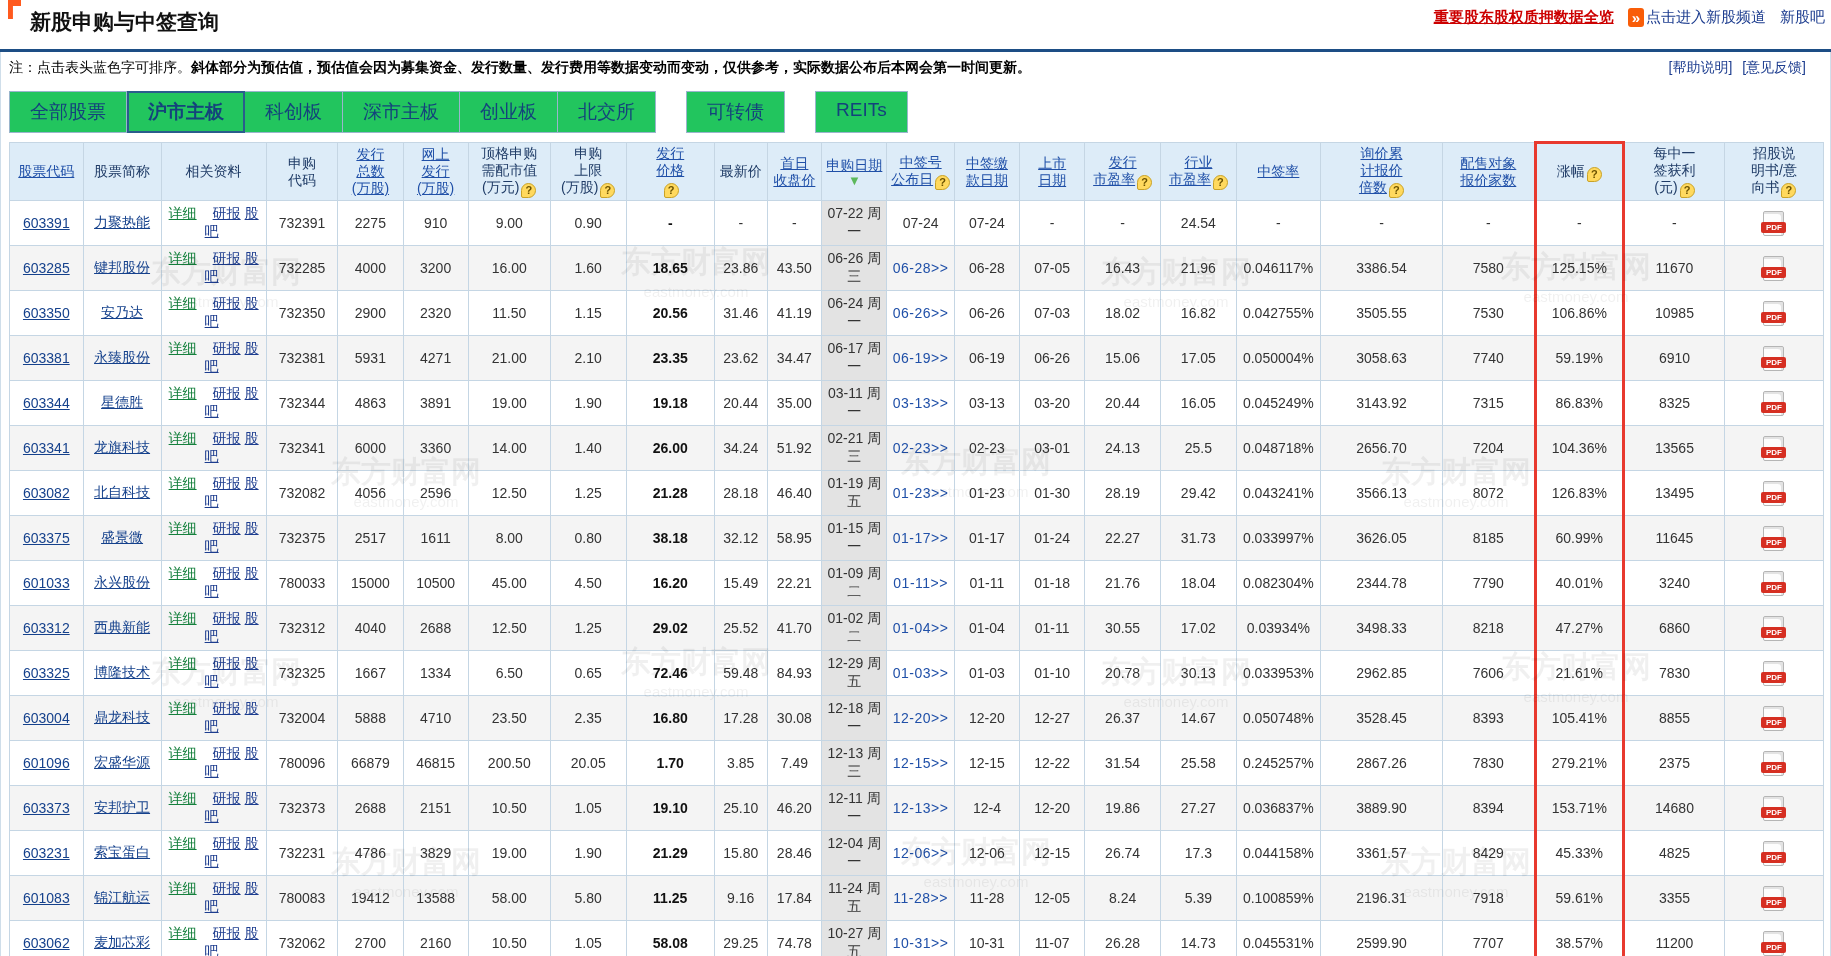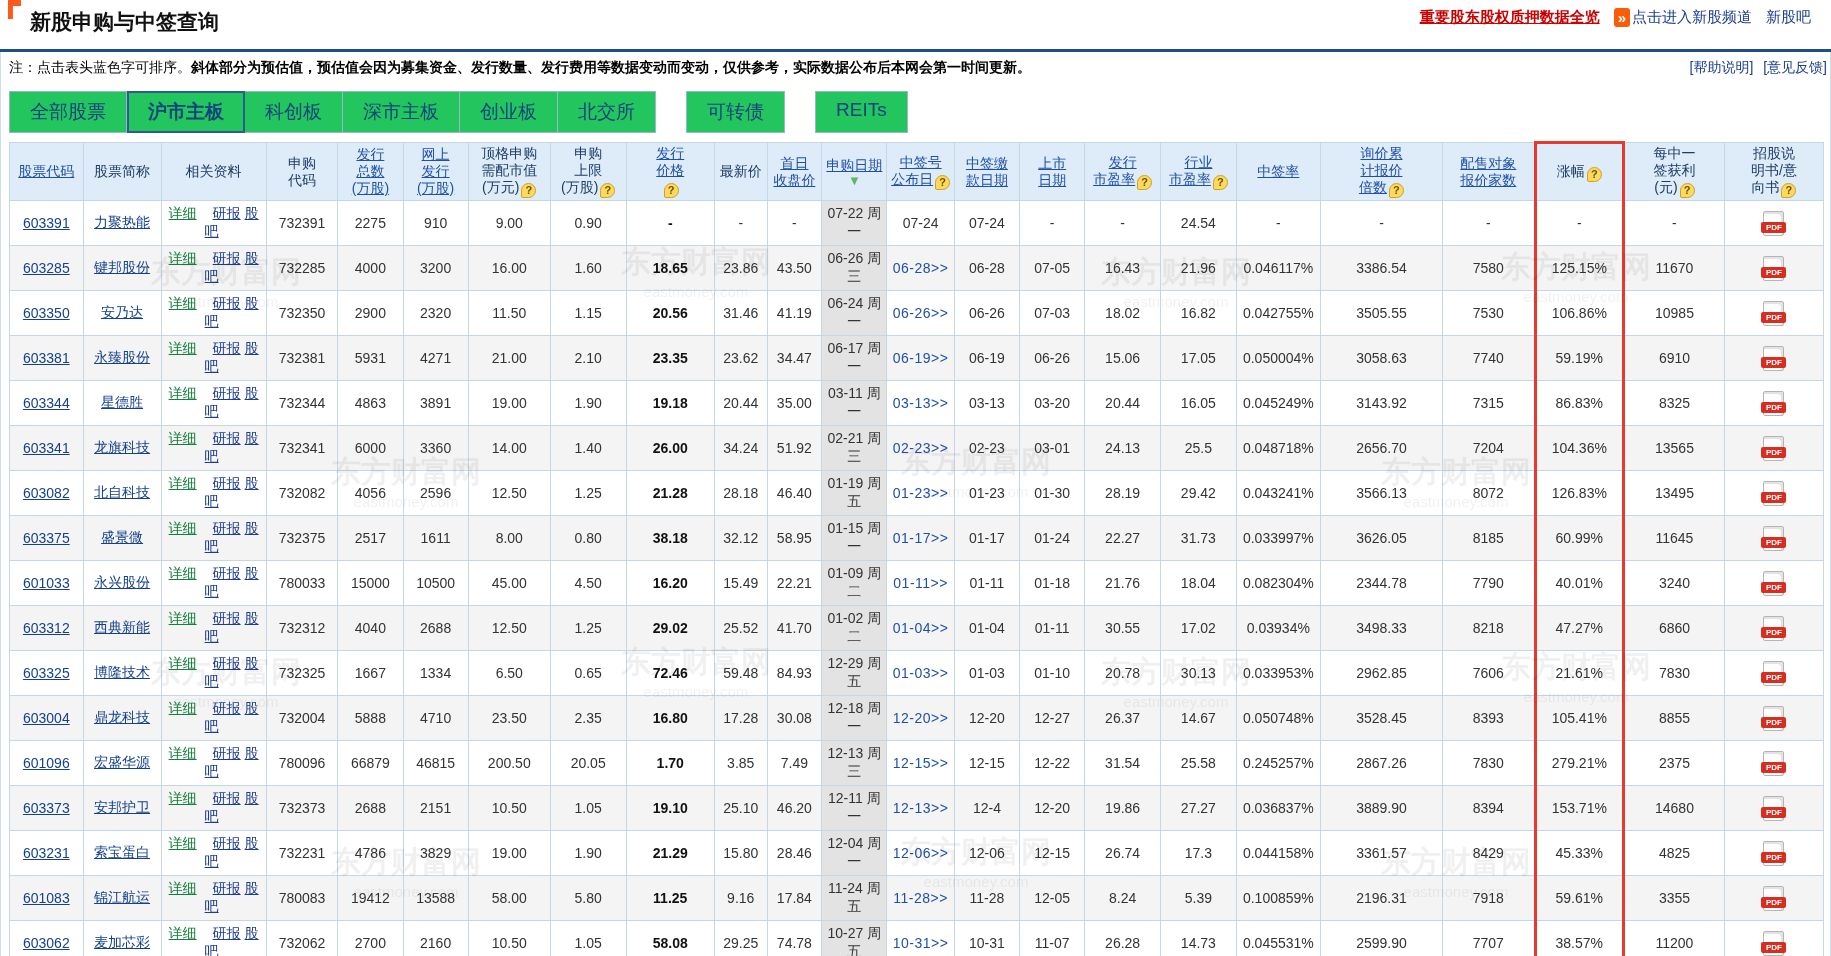--- a/index.html
+++ b/index.html
@@ -4,42 +4,42 @@
 <style>
   * { box-sizing: border-box; margin: 0; padding: 0; }
   html,body { width:1831px; height:956px; overflow:hidden; background:#fff;
     font-family:"Liberation Sans","DejaVu Sans",sans-serif; }
 
   
   .topbar { position:relative; height:49px; }
   .logo-corner { position:absolute; left:8px; top:0; width:13px; height:19px;
     background:#ff5a1e; clip-path:polygon(0 0,100% 0,100% 32%,38% 32%,38% 100%,0 100%); }
   .page-title { position:absolute; left:30px; top:8px; font-size:21px; font-weight:bold; color:#111; }
-  .top-right { position:absolute; right:20px; top:8px; display:flex; align-items:flex-end; gap:14px; font-size:15px; white-space:nowrap; }
+  .top-right { position:absolute; right:6px; top:8px; display:flex; align-items:flex-end; gap:14px; font-size:15px; white-space:nowrap; }
   .lnk-red { color:#cc0000; text-decoration:underline; font-weight:bold; cursor:pointer; }
   .lnk-blue { color:#1d3d8f; cursor:pointer; }
   .chev-ico { display:inline-block; background:#f95d08; color:#fff; font-weight:bold;
     border-radius:3px; padding:0 4px; font-size:15px; line-height:19px; margin-right:2px; }
   .chan-wrap { display:flex; align-items:center; }
   .search-wrap { display:flex; align-items:center; margin-left:60px; }
   .search-label { font-size:15px; color:#111; }
   .search-input { width:162px; height:24px; border:1px solid #9aa7b5; font-size:14px; padding:0 5px; color:#333; }
   .search-input::placeholder { color:#9a9a9a; }
   .search-btn { height:27px; background:#35639b; color:#fff; border:1px solid #2a5184;
     font-size:15px; padding:0 10px 0 7px; display:inline-flex; align-items:center; gap:4px; cursor:pointer; }
   .mag { display:inline-block; width:9px; height:9px; border:2px solid #fff; border-radius:50%; position:relative; }
   .mag::after { content:""; position:absolute; width:2px; height:5px; background:#fff;
     transform:rotate(-45deg); left:8px; top:7px; }
 
   .divider { height:3px; background:#1d4e85; }
 
   
   .frame { border:1px solid #cfdeea; border-top:none; height:909px; position:relative; overflow:hidden; }
   .note-row { display:flex; justify-content:space-between; align-items:center;
-    padding:7px 3px 4px 8px; font-size:14px; color:#000; }
+    padding:7px 24px 4px 8px; font-size:14px; color:#000; }
   .note-bold { font-weight:bold; }
   .help-links { white-space:nowrap; }
   .help-links span { color:#1d3d8f; cursor:pointer; margin-left:6px; }
 
   
   .tabs { display:flex; align-items:stretch; margin:10px 0 0 8px; }
   .tab { border:1px solid #9ab5cc; border-left-width:0; padding:7px 20px; font-size:19px;
     color:#14427c; cursor:pointer; background:#22c55e; white-space:nowrap; }
   .tab:first-child { border-left-width:1px; }
   .tab.gap { margin-left:30px; border-left-width:1px; }

